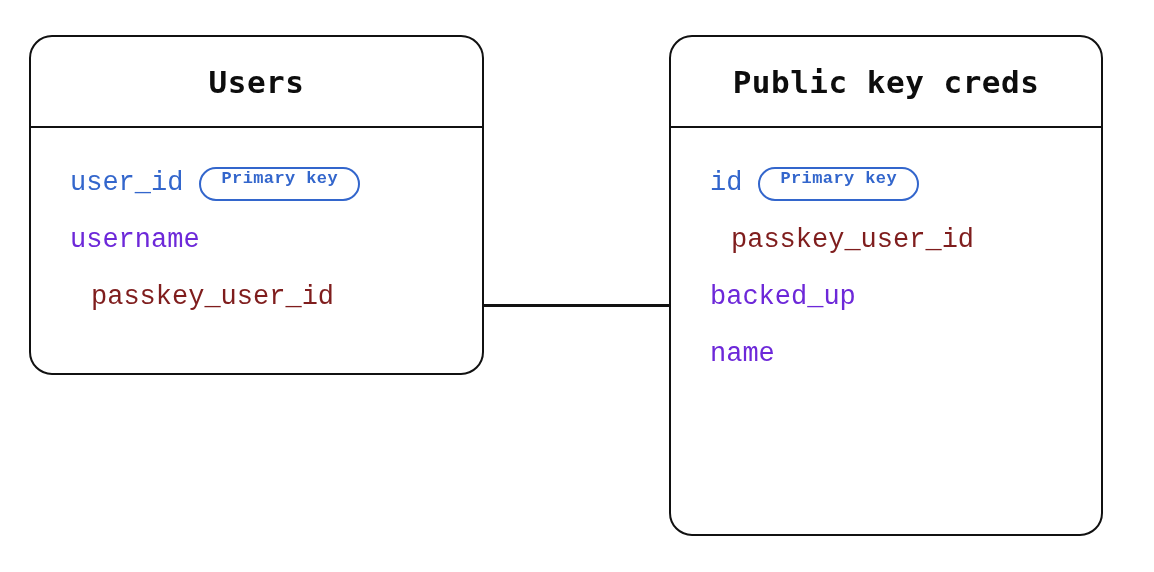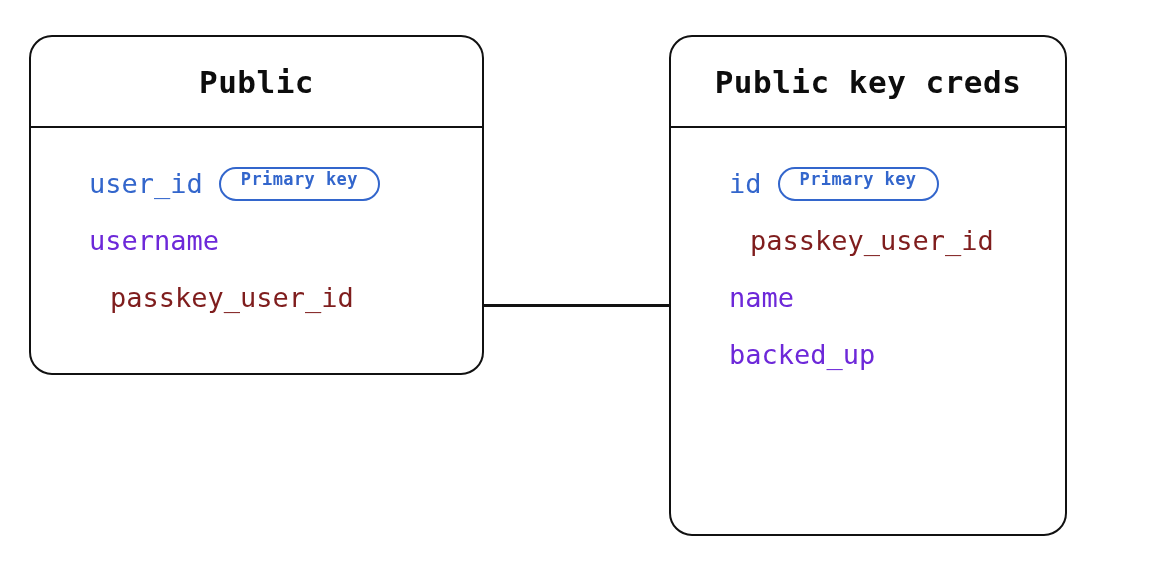--- a/index.html
+++ b/index.html
@@ -33,21 +33,21 @@
   #entity-users {
     left: 29px;
     top: 35px;
     width: 455px;
     height: 340px;
   }
 
   #entity-pkcreds {
     left: 669px;
     top: 35px;
-    width: 398px;
+    width: 434px;
     height: 501px;
   }
 
   .entity-header {
     height: 91px;
     box-sizing: border-box;
     display: flex;
     align-items: center;
     justify-content: center;
     border-bottom: 2px solid #111111;
@@ -56,21 +56,22 @@
   .entity-title {
     font-size: 31px;
     font-weight: bold;
     color: #0d0d0d;
     letter-spacing: 0.5px;
     white-space: nowrap;
   }
 
   .entity-fields {
     padding-top: 27px;
-    padding-left: 58px;
+    padding-left: 39px;
+    font-family: Liberation Mono, monospace;
   }
 
   .field-row {
     height: 57px;
     display: flex;
     align-items: center;
     gap: 16px;
   }
 
   .field-name {
@@ -112,21 +113,21 @@
     background: #111111;
   }
 </style>
 </head>
 <body>
 
 <div class="canvas">
 
   <div class="entity" id="entity-users">
     <div class="entity-header">
-      <span class="entity-title">Public</span>
+      <span class="entity-title">Users</span>
     </div>
     <div class="entity-fields">
 
       <div class="field-row">
         <span class="field-name pk">user_id</span>
         <span class="badge">
           <span class="badge-label">Primary key</span>
         </span>
       </div>
 
@@ -155,24 +156,24 @@
           <span class="badge-label">Primary key</span>
         </span>
       </div>
 
 
       <div class="field-row">
         <span class="field-name fk">passkey_user_id</span>
       </div>
 
       <div class="field-row">
-        <span class="field-name plain">name</span>
+        <span class="field-name plain">backed_up</span>
       </div>
 
       <div class="field-row">
-        <span class="field-name plain">backed_up</span>
+        <span class="field-name plain">name</span>
       </div>
 
 
     </div>
   </div>
 
 </div>
 
 </body></html>

